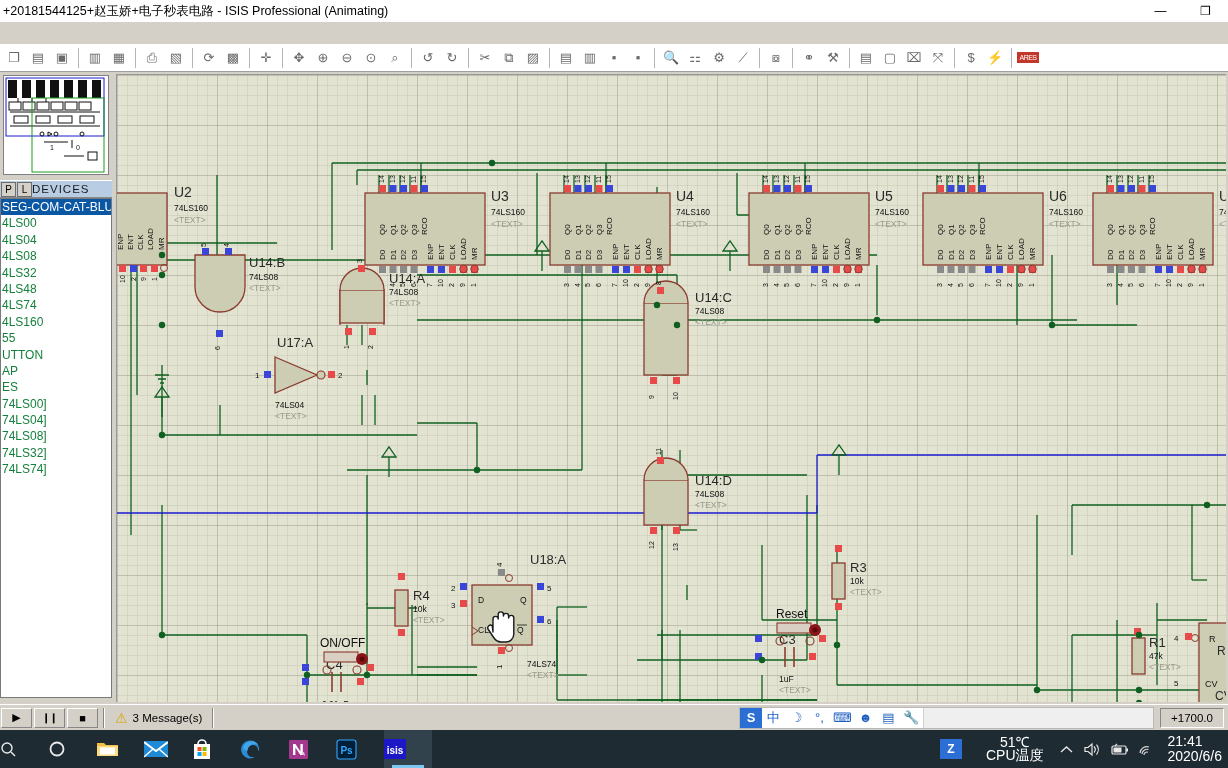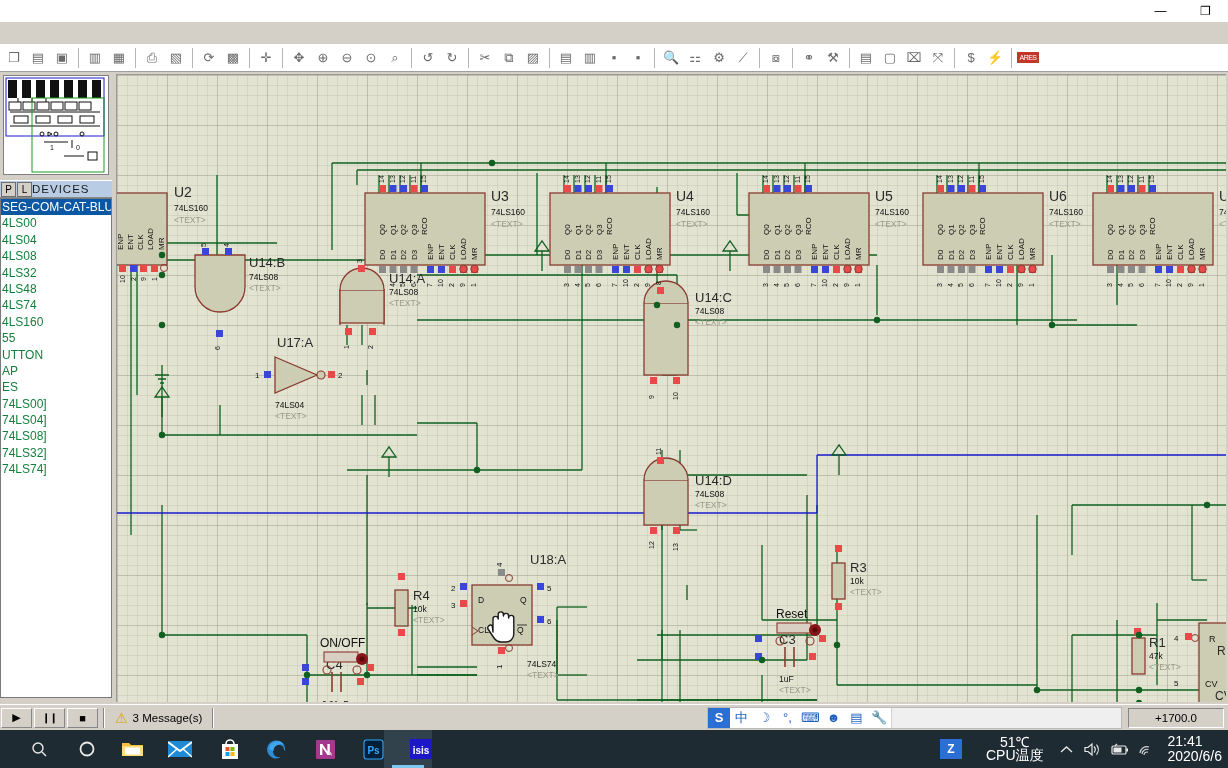--- a/index.html
+++ b/index.html
@@ -117,50 +117,51 @@
     display: flex; align-items: center; height: 22px; background: #ffffff;
     border: 1px solid #b9b9b9; margin-left: auto;
   }
   .ime-logo {
     width: 22px; height: 20px; background: #2b6fd4; color: #fff; font-weight: bold;
     font-size: 13px; display: flex; align-items: center; justify-content: center;
   }
   .ime-ic { width: 23px; height: 20px; display: flex; align-items: center; justify-content: center; color: #1f5fbf; font-size: 13px; }
   .ime-blank { width: 230px; height: 20px; background: #efefef; border-left: 1px solid #d0d0d0; }
   .coordbox {
-    width: 96px; height: 20px; background: #d4d0c8; border: 1px solid #868686;
+    width: 64px; height: 20px; background: #d4d0c8; border: 1px solid #868686;
     border-bottom-color:#fff; border-right-color:#fff;
     font-size: 11.5px; color: #000; display: flex; align-items: center; justify-content: center;
     margin-left: 6px; margin-right: 4px;
   }
 
   
   .taskbar {
     position: absolute; left: 0; top: 730px; width: 1228px; height: 38px;
     background: #1f2b33; display: flex; align-items: center;
   }
   .tb-item {
-    width: 48px; height: 38px; display: flex; align-items: center; justify-content: flex-end;
+    width: 48px; height: 38px; display: flex; align-items: center; justify-content: flex-start;
     position: relative;
   }
   .tb-item.active { background: #32424d; }
   .tb-item.active::after {
     content: ''; position: absolute; bottom: 0; left: 8px; right: 8px; height: 3px; background: #7fc6f0;
   }
   .tray { margin-left: auto; display: flex; align-items: center; height: 38px; color: #fff; }
   .tray-cpu { font-size: 14px; text-align: center; line-height: 13px; padding: 0 10px; }
   .tray-ic { width: 26px; display: flex; align-items: center; justify-content: center; font-size: 13px; }
   .tray-clock { font-size: 14px; text-align: left; line-height: 15px; padding: 0 6px 0 10px; }
 </style>
 </head>
 <body>
 
 <div id="app">
 
   <div class="titlebar">
+    <span class="title-text">+20181544125+赵玉娇+电子秒表电路 - ISIS Professional (Animating)</span>
     <div class="win-btns">
       <div class="win-btn">—</div>
       <div class="win-btn">❐</div>
     </div>
   </div>
 
 
   <div class="toolbar" id="toolbar">
       <div class="tb-btn">❐</div>
       <div class="tb-btn">▤</div>

